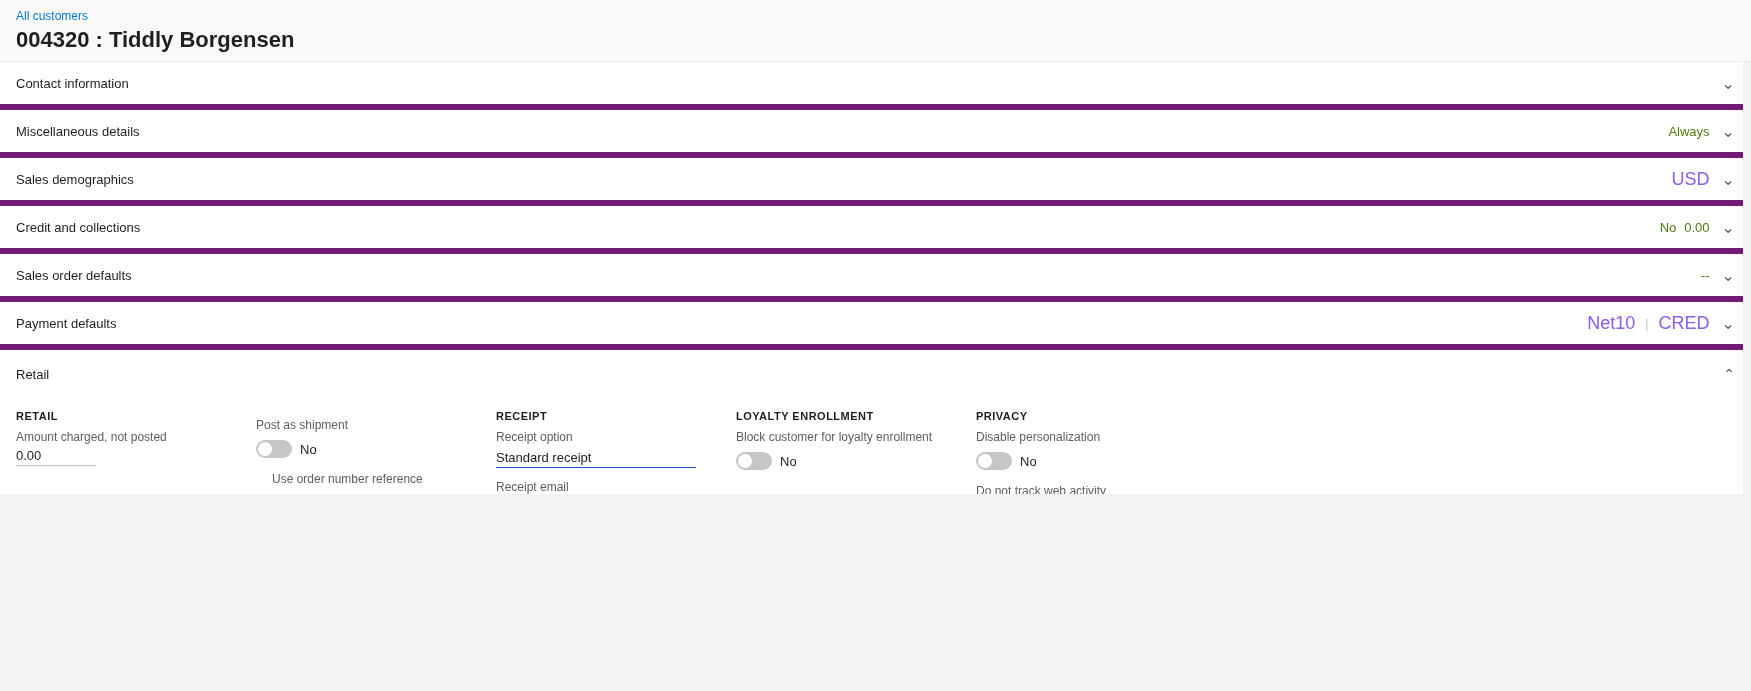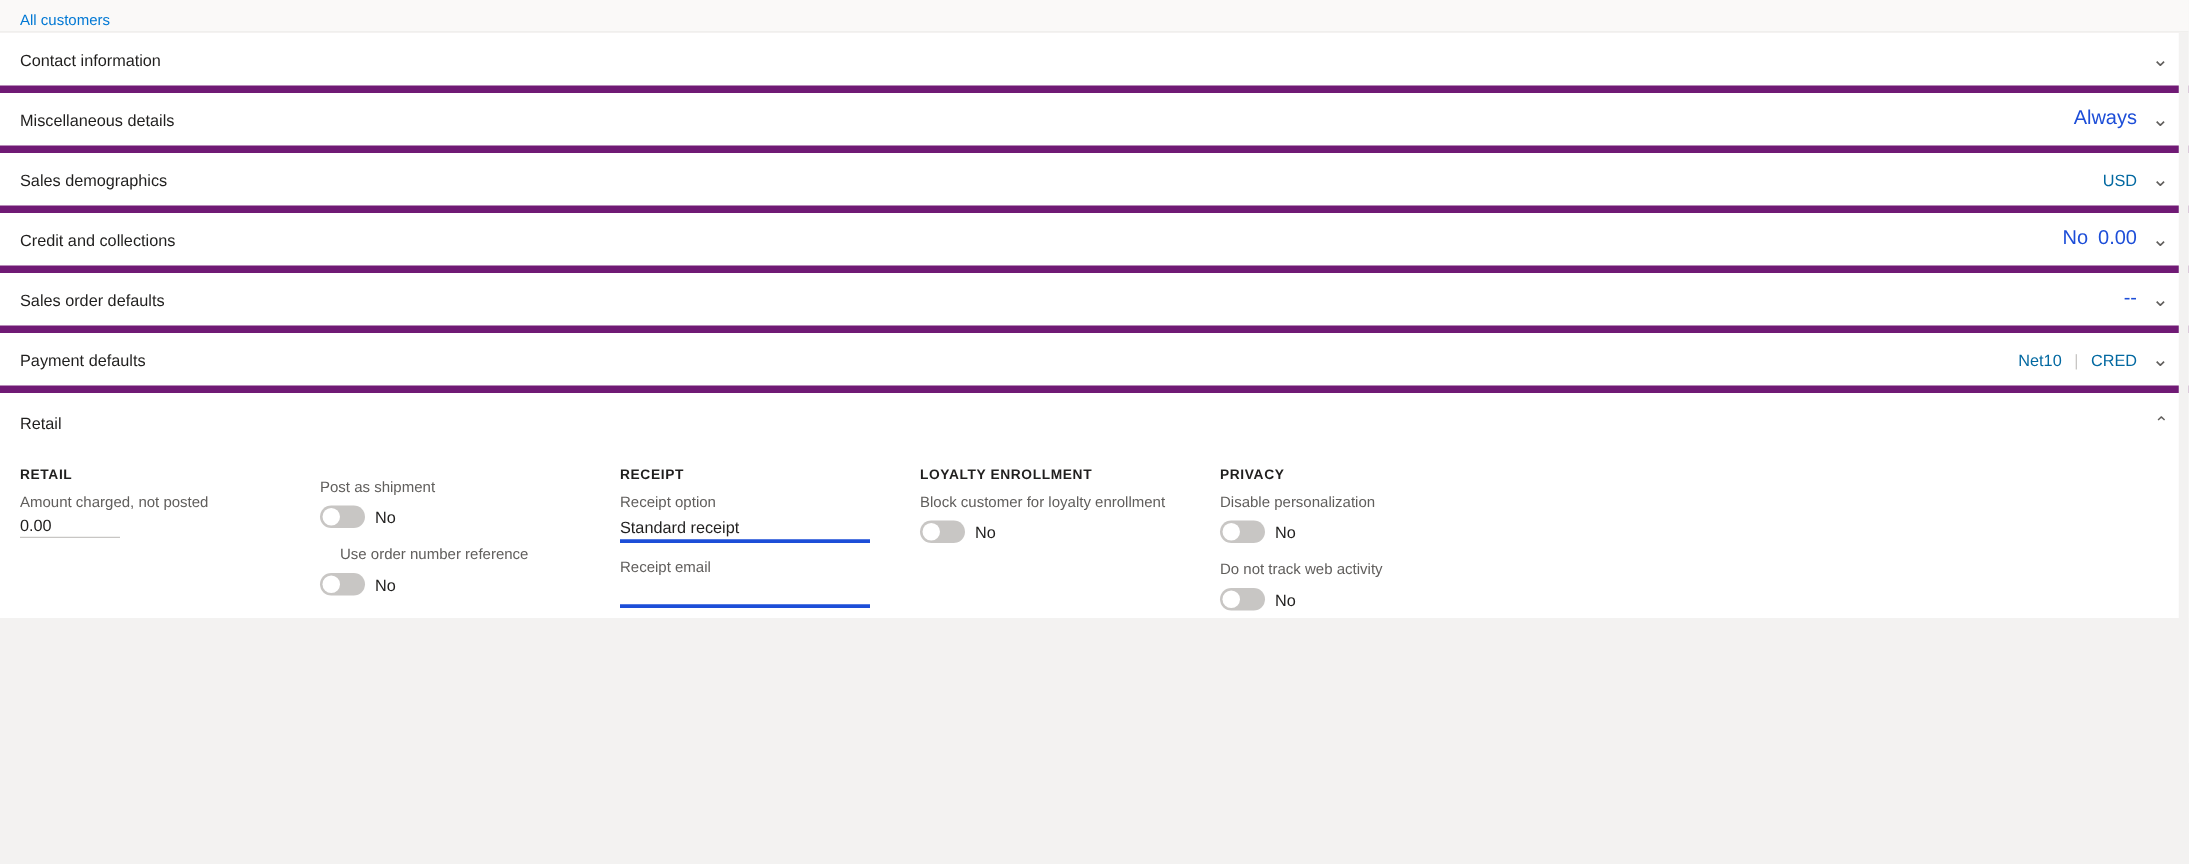--- a/index.html
+++ b/index.html
@@ -70,26 +70,26 @@
       font-size: 13px;
       font-weight: 400;
       color: #201f1e;
     }
     .section-right {
       display: flex;
       align-items: center;
       gap: 8px;
     }
     .section-value {
-      font-size: 16px;
-      color: #1d4ed8;
+      font-size: 13px;
+      color: #4d7c0f;
     }
     .section-value-blue {
-      font-size: 13px;
-      color: #0369a1;
+      font-size: 18px;
+      color: #8b5cf6;
     }
     .chevron-icon {
       font-size: 12px;
       color: #605e5c;
       margin-left: 4px;
     }
     .separator-pipe {
       color: #c8c6c4;
       margin: 0 2px;
     }
@@ -163,21 +163,21 @@
       height: 14px;
       background: #ffffff;
       border-radius: 50%;
     }
     .toggle-label {
       font-size: 13px;
       color: #201f1e;
     }
     .receipt-input {
       border: none;
-      border-bottom: 3px solid #1d4ed8;
+      border-bottom: 1px solid #1d4ed8;
       outline: none;
       font-size: 13px;
       color: #201f1e;
       padding: 2px 0;
       width: 200px;
       background: transparent;
     }
     .chevron-up::before {
       content: '⌃';
       font-size: 14px;
@@ -189,20 +189,21 @@
   </style>
 </head>
 <body>
 
 <div class="page-container">
 
   <div class="breadcrumb-area">
     <a class="breadcrumb-link">All customers</a>
   </div>
 
+  <div class="page-title">004320 : Tiddly Borgensen</div>
   <div class="divider"></div>
 
   <div class="main-content">
 
     <div class="section-row">
       <span class="section-title">Contact information</span>
       <div class="section-right">
         <span class="chevron-icon chevron-down"></span>
       </div>
     </div>

